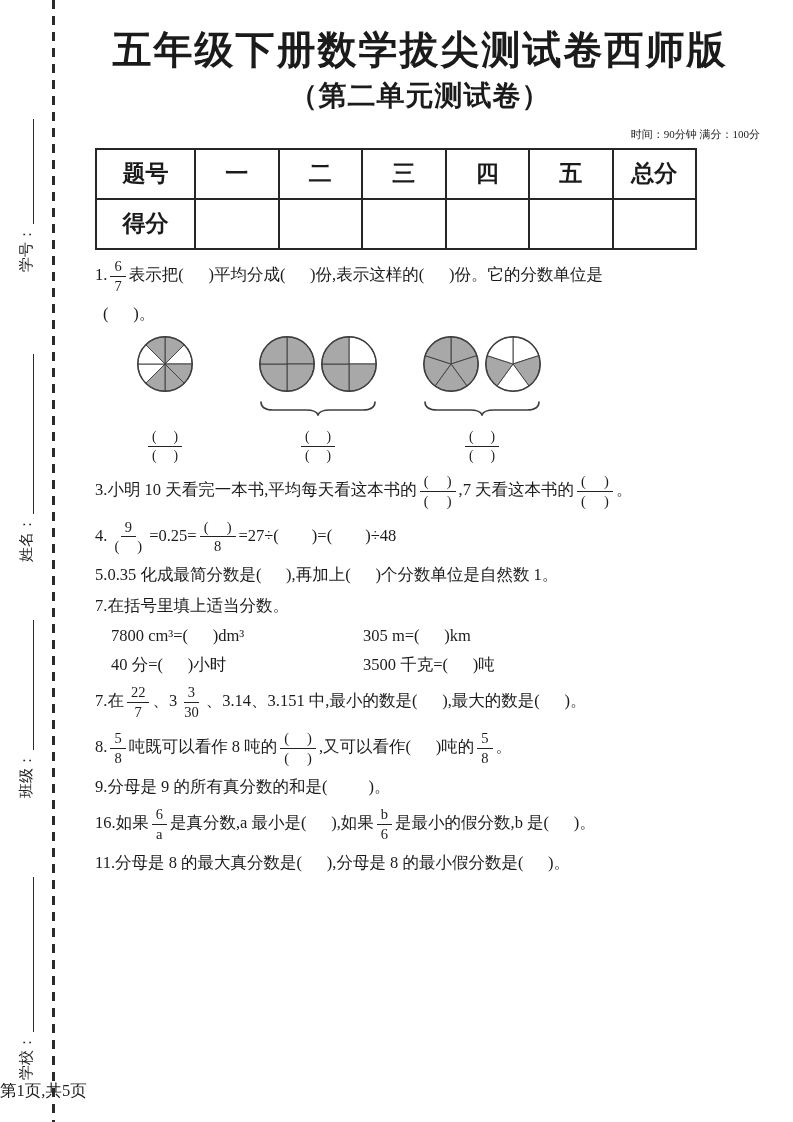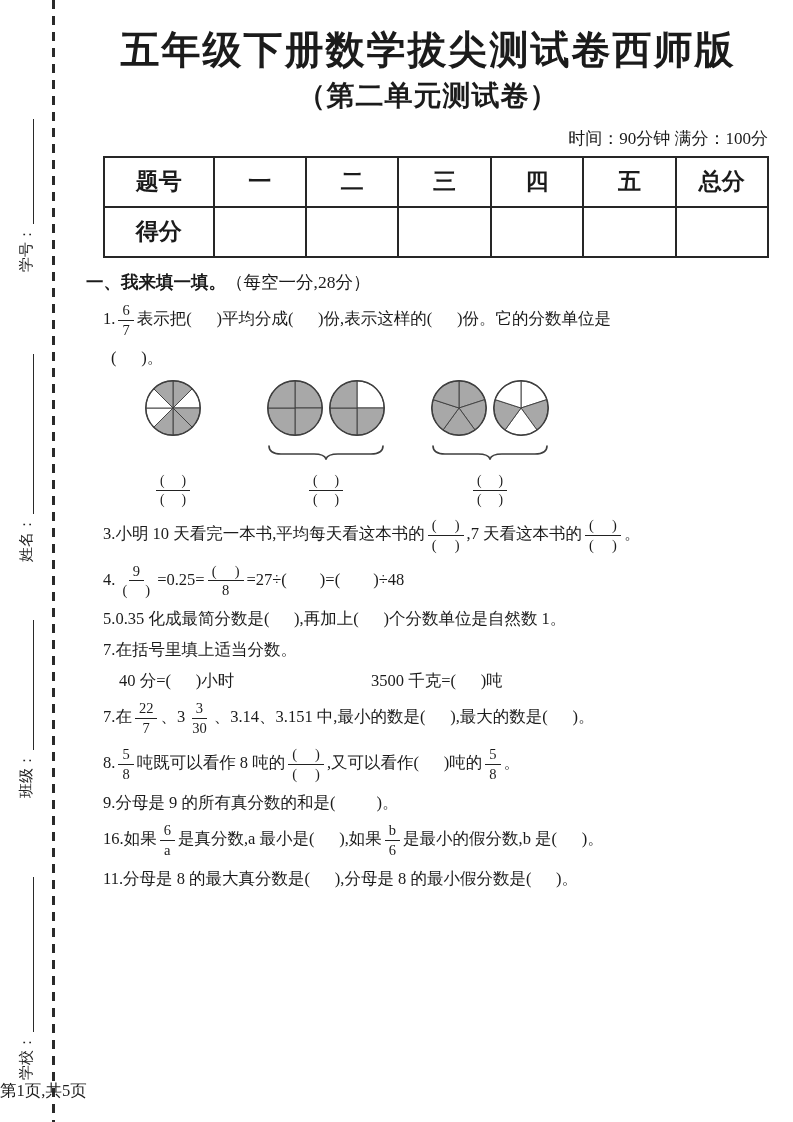--- a/index.html
+++ b/index.html
@@ -18,26 +18,26 @@
     transform:rotate(-90deg);transform-origin:0 0;
     display:flex;align-items:center;gap:3px;
     font-size:15px;white-space:nowrap;color:#222;
   }
   .side-unit .fill-line{display:inline-block;height:14px;border-bottom:1.6px solid #2a2a2a;}
   .u1{top:272px}.u1 .fill-line{width:105px}
   .u2{top:562px}.u2 .fill-line{width:160px}
   .u3{top:798px}.u3 .fill-line{width:130px}
   .u4{top:1080px}.u4 .fill-line{width:155px}
   
-  #main{position:absolute;left:86px;top:0;width:684px;}
+  #main{position:absolute;left:78px;top:0;width:684px;}
   .title{margin-top:26px;text-align:center;font-size:39px;font-weight:700;letter-spacing:2px;line-height:1.25;}
   .subtitle{margin-top:2px;text-align:center;font-size:28px;font-weight:700;letter-spacing:1px;}
-  .meta{margin-top:12px;text-align:right;font-size:17px;padding-right:2px;}
-  
-  table.score{border-collapse:collapse;margin:6px 16px 0 17px;width:666px;table-layout:fixed;}
+  .meta{margin-top:12px;text-align:right;font-size:11px;padding-right:2px;}
+  
+  table.score{border-collapse:collapse;margin:6px 16px 0 17px;width:602px;table-layout:fixed;}
   table.score th,table.score td{
     border:2px solid #262626;height:48px;text-align:center;
     font-size:23px;font-weight:700;padding:0;
   }
   col.c0{width:16.5%}
   
   .sec-heading{margin:12px 0 0 0;font-size:17.5px;}
   .sec-heading .h-main{font-weight:700;}
   .q{margin:7px 0 0 17px;font-size:16.5px;line-height:1.45;}
   .q.indent2{margin-left:25px;}
@@ -110,23 +110,20 @@
       <td></td>
       <td></td>
       <td></td>
       <td></td>
       <td></td>
       <td></td>
     </tr>
   </tbody>
     </table>
 
-  <div class="sec-heading">
-    <span class="h-main">一、我来填一填。</span><span>（每空一分,28分）</span>
-  </div>
 
   <div class="q"><span>1.</span><span class="frac">
         <span class="num">6</span>
         <span class="den">7</span>
       </span><span>表示把(&nbsp;&nbsp;&nbsp;&nbsp;&nbsp;&nbsp;)平均分成(&nbsp;&nbsp;&nbsp;&nbsp;&nbsp;&nbsp;)份,表示这样的(&nbsp;&nbsp;&nbsp;&nbsp;&nbsp;&nbsp;)份。它的分数单位是</span></div>
   <div class="q indent2"><span>(&nbsp;&nbsp;&nbsp;&nbsp;&nbsp;&nbsp;)。</span></div>
 
 
   <div class="figure">
     <div class="fig-group g1">
@@ -223,20 +220,24 @@
   <div class="q"><span>4.</span><span class="frac">
         <span class="num">9</span>
         <span class="den">(&nbsp;&nbsp;&nbsp;&nbsp;&nbsp;)</span>
       </span><span>=0.25=</span><span class="frac">
         <span class="num">(&nbsp;&nbsp;&nbsp;&nbsp;&nbsp;)</span>
         <span class="den">8</span>
       </span><span>=27÷(&nbsp;&nbsp;&nbsp;&nbsp;&nbsp;&nbsp;&nbsp;&nbsp;)=(&nbsp;&nbsp;&nbsp;&nbsp;&nbsp;&nbsp;&nbsp;&nbsp;)÷48</span></div>
   <div class="q"><span>5.0.35 化成最简分数是(&nbsp;&nbsp;&nbsp;&nbsp;&nbsp;&nbsp;),再加上(&nbsp;&nbsp;&nbsp;&nbsp;&nbsp;&nbsp;)个分数单位是自然数 1。</span></div>
 
   <div class="q">7.在括号里填上适当分数。</div>
+  <div class="q6row">
+    <span>7800 cm³=(&nbsp;&nbsp;&nbsp;&nbsp;&nbsp;&nbsp;)dm³</span>
+    <span>305 m=(&nbsp;&nbsp;&nbsp;&nbsp;&nbsp;&nbsp;)km</span>
+  </div>
   <div class="q6row">
     <span>40 分=(&nbsp;&nbsp;&nbsp;&nbsp;&nbsp;&nbsp;)小时</span>
     <span>3500 千克=(&nbsp;&nbsp;&nbsp;&nbsp;&nbsp;&nbsp;)吨</span>
   </div>
 
   <div class="q"><span>7.在</span><span class="frac">
         <span class="num">22</span>
         <span class="den">7</span>
       </span><span>、3</span><span class="frac">
         <span class="num">3</span>

